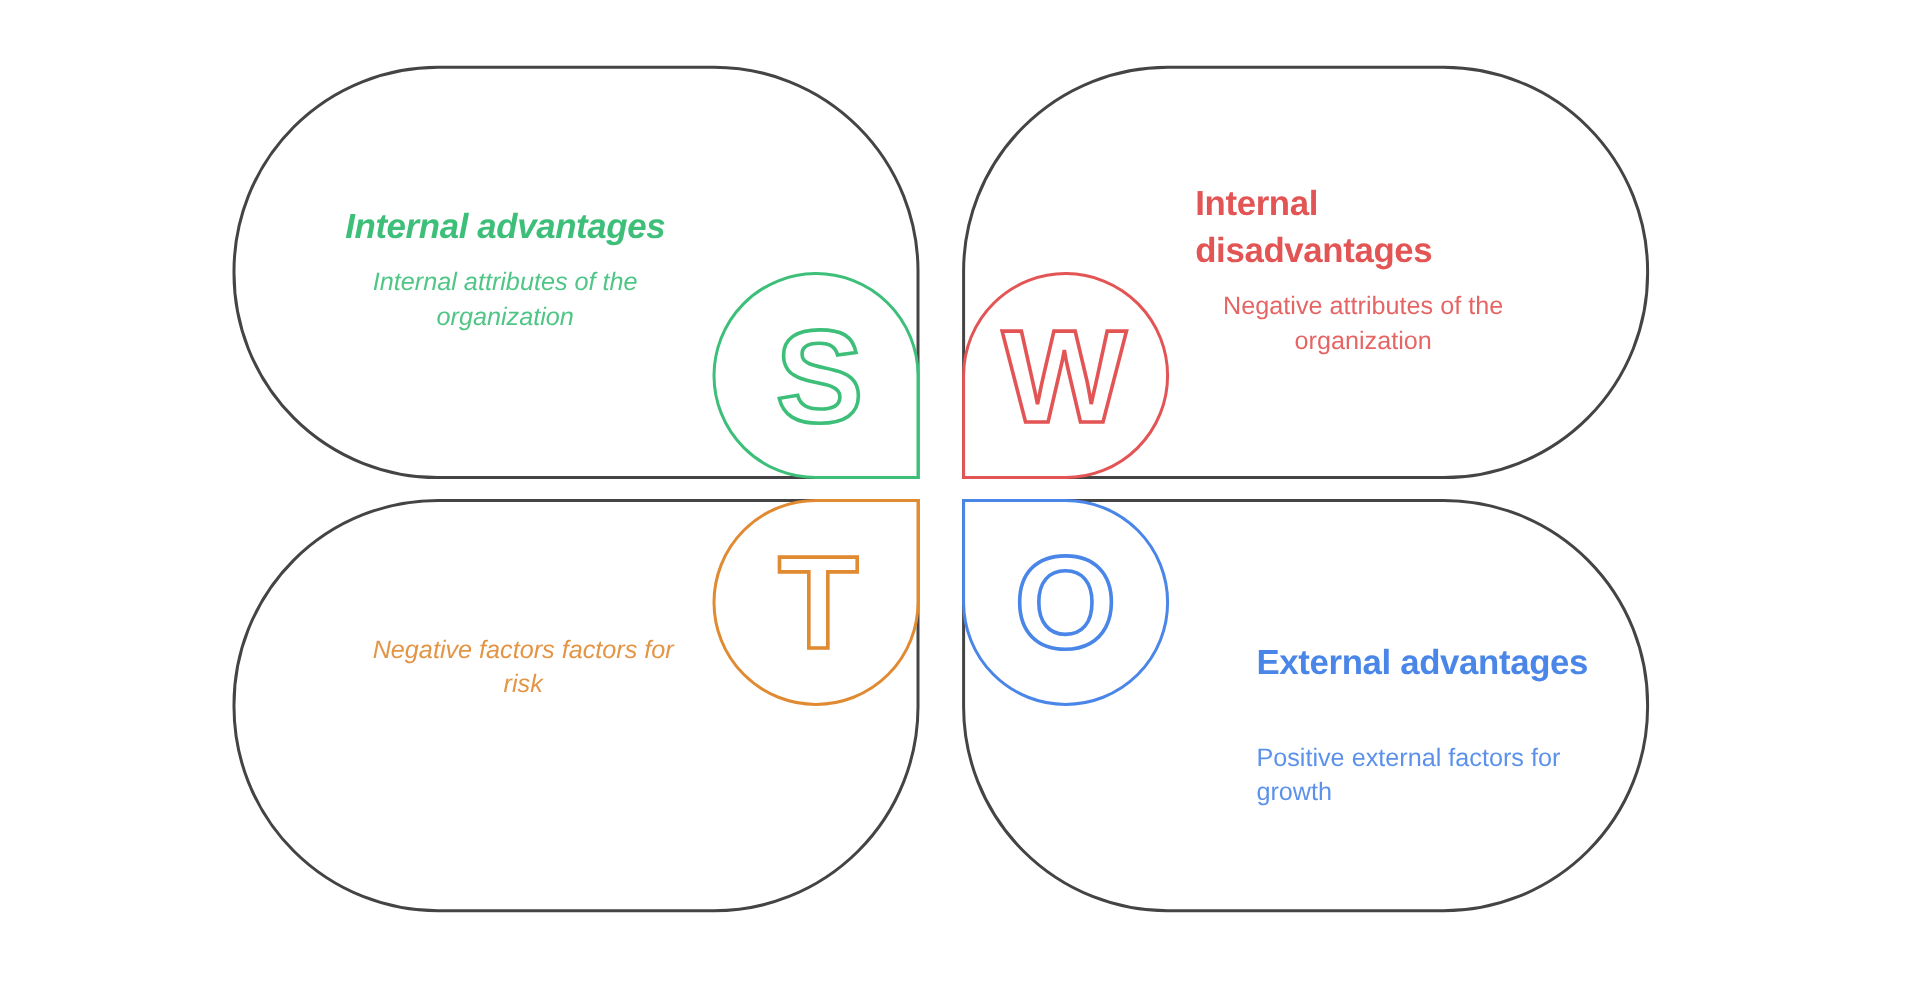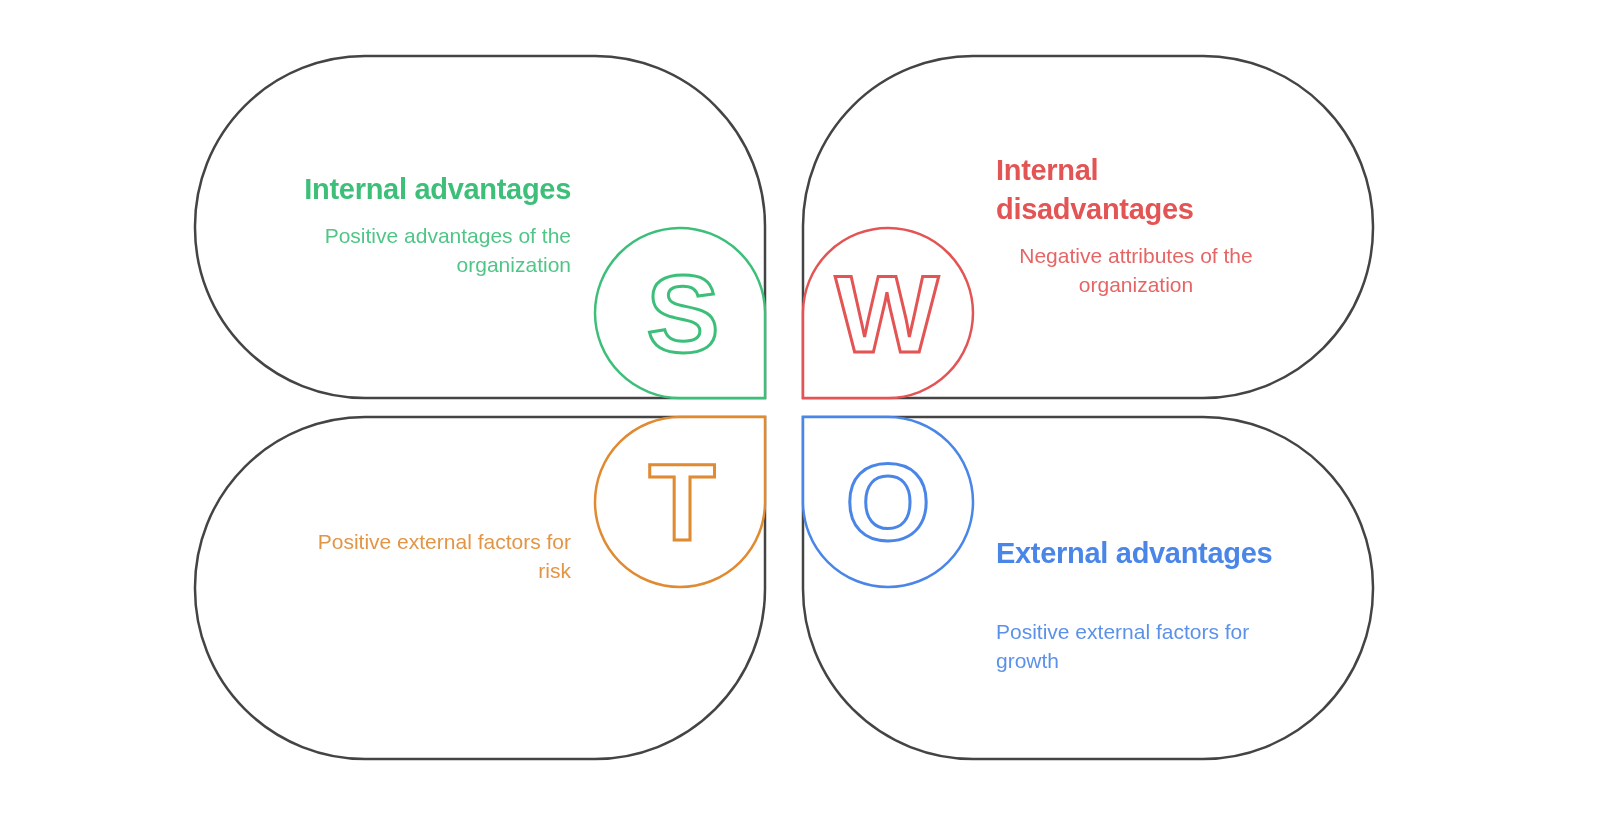--- a/index.html
+++ b/index.html
@@ -1,21 +1,21 @@
 <!DOCTYPE html>
 <html><head>
   <meta charset="utf-8">
   <style>
     html, body { margin: 0; padding: 0; background: #ffffff; }
     body { width: 1600px; height: 838px; position: relative; overflow: hidden; font-family: "Liberation Sans", sans-serif; }
     svg.diagram { position: absolute; left: 0; top: 0; }
     .txt { position: absolute; }
     .title { font-family: "Liberation Sans", sans-serif; font-weight: 700; font-size: 29px; line-height: 39px; letter-spacing: -0.3px; }
     .desc { font-family: "Liberation Sans", sans-serif; font-weight: 400; font-size: 21px; line-height: 29px; margin-top: 12px; }
-    .right-al { text-align: right; }
+    .right-al { text-align: center; font-style: italic; }
     .left-al { text-align: left; }
     .letter { font-family: "Liberation Sans", sans-serif; font-weight: 700; font-size: 110px; fill: none; stroke-width: 3; paint-order: stroke; }
   </style>
 </head>
 <body>
 
 <svg class="diagram" width="1600" height="838" viewBox="0 0 1600 838">
 
   <path d="M 765 398 L 365 398 A 170 170 0 0 1 195 228 L 195 226 A 170 170 0 0 1 365 56 L 595 56 A 170 170 0 0 1 765 226 Z" fill="none" stroke="#444444" stroke-width="2.5"></path>
 
@@ -34,28 +34,28 @@
   <path d="M 803 417 L 888 417 A 85 85 0 1 1 803 502 Z" fill="#ffffff" stroke="#4a86e8" stroke-width="2.5"></path>
 
   <text class="letter" x="683" y="352" text-anchor="middle" stroke="#3dbf7a">S</text>
   <text class="letter" x="887" y="352" text-anchor="middle" stroke="#e35454">W</text>
   <text class="letter" x="682" y="540" text-anchor="middle" stroke="#e08a32">T</text>
   <text class="letter" x="888" y="540" text-anchor="middle" stroke="#4a86e8">O</text>
 </svg>
 
 <div class="txt right-al" style="right: 1029px; top: 170px; width: 300px; color: #3dbf7a;">
   <div class="title">Internal advantages</div>
-  <div class="desc" style="opacity:0.9;">Positive advantages of the organization</div>
+  <div class="desc" style="opacity:0.9;">Internal attributes of the organization</div>
 </div>
 
 <div class="txt left-al" style="left: 996px; top: 151px; width: 280px; color: #e35454;">
   <div class="title" style="width:230px;">Internal disadvantages</div>
   <div class="desc" style="opacity:0.9;text-align:center;">Negative attributes of the organization</div>
 </div>
 
 <div class="txt right-al" style="right: 1029px; top: 515px; width: 270px; color: #e08a32;">
-  <div class="desc" style="opacity:0.9;">Positive external factors for risk</div>
+  <div class="desc" style="opacity:0.9;">Negative factors factors for risk</div>
 </div>
 
-<div class="txt left-al" style="left: 996px; top: 534px; width: 300px; color: #4a86e8;">
+<div class="txt left-al" style="left: 1047px; top: 534px; width: 300px; color: #4a86e8;">
   <div class="title">External advantages</div>
   <div class="desc" style="opacity:0.9; width:295px;margin-top:44px;">Positive external factors for growth</div>
 </div>
 
 </body></html>

